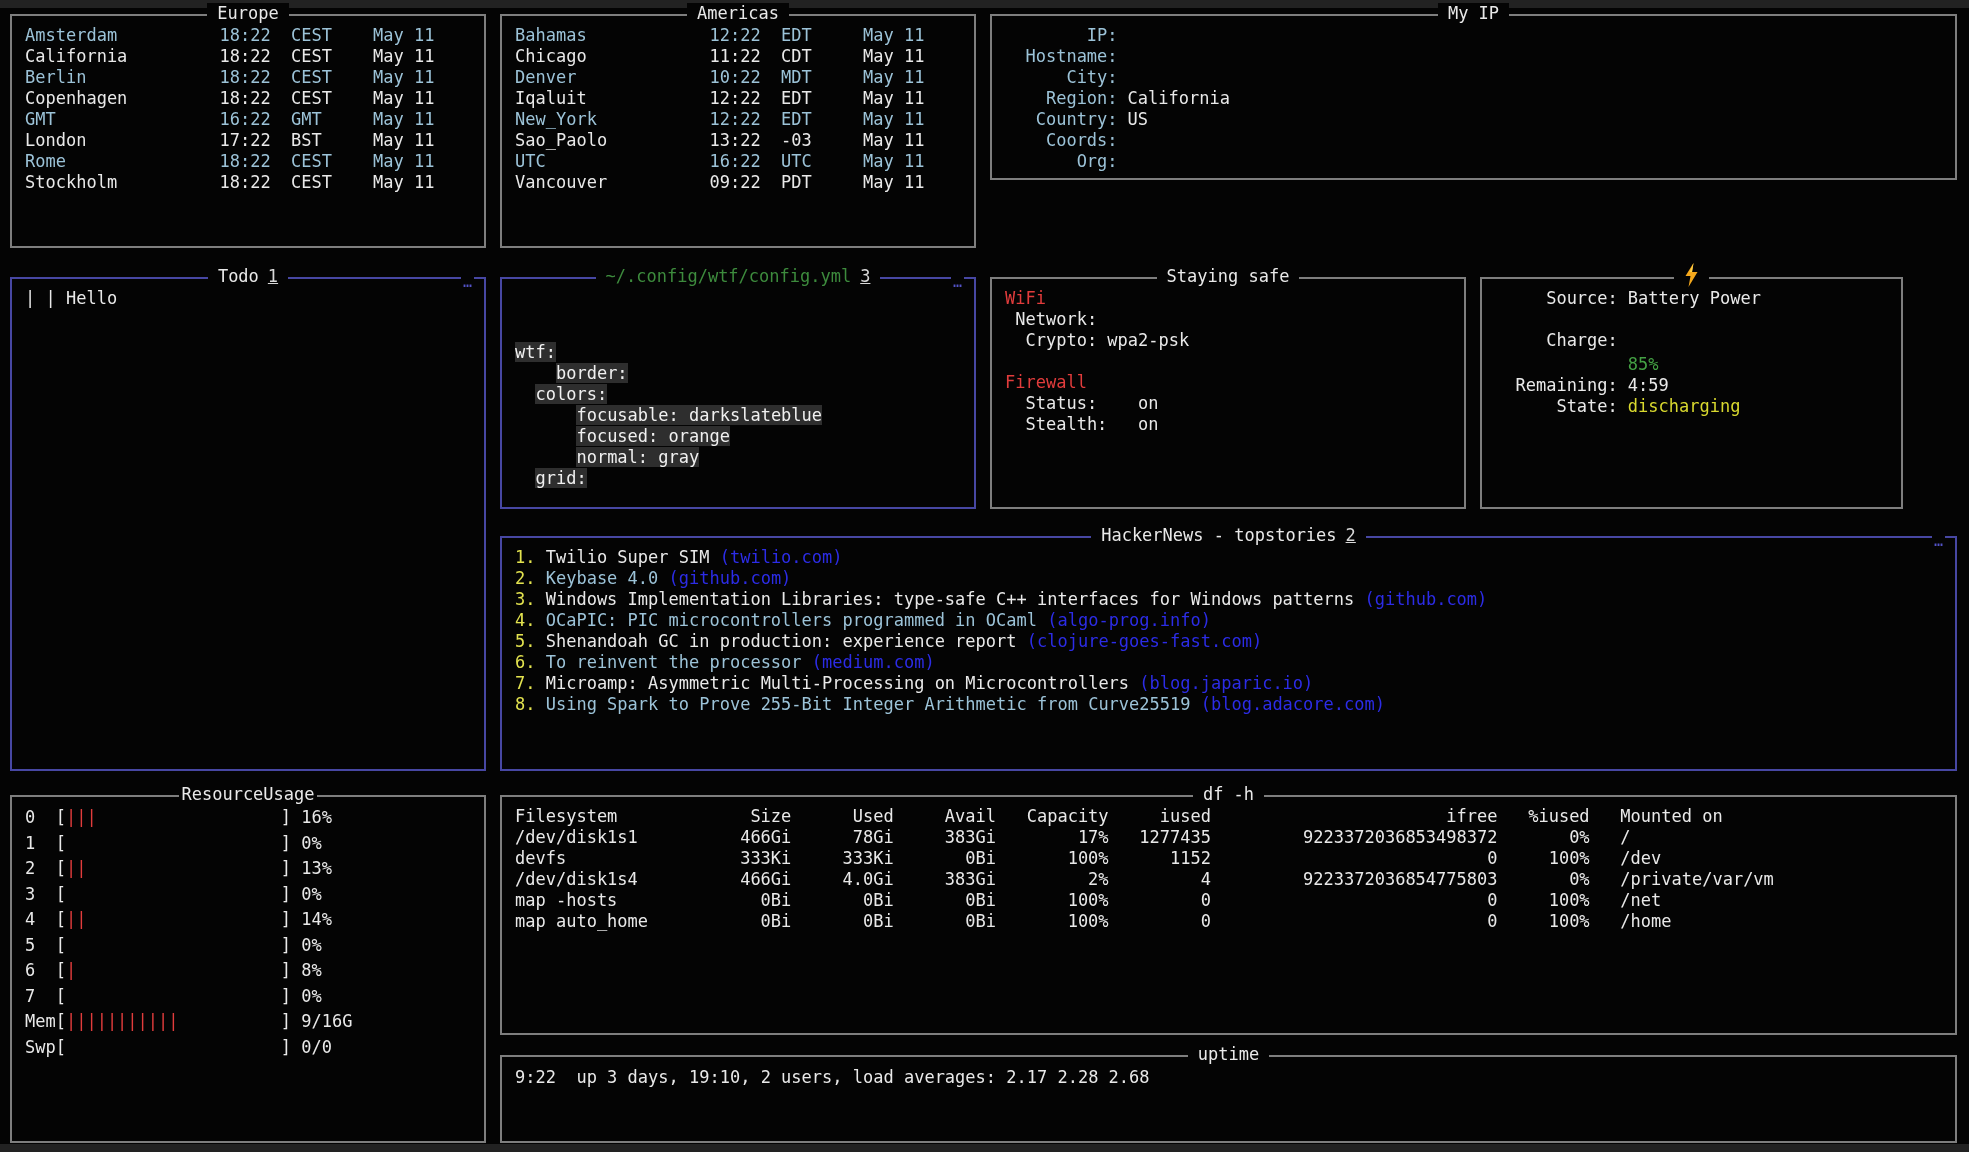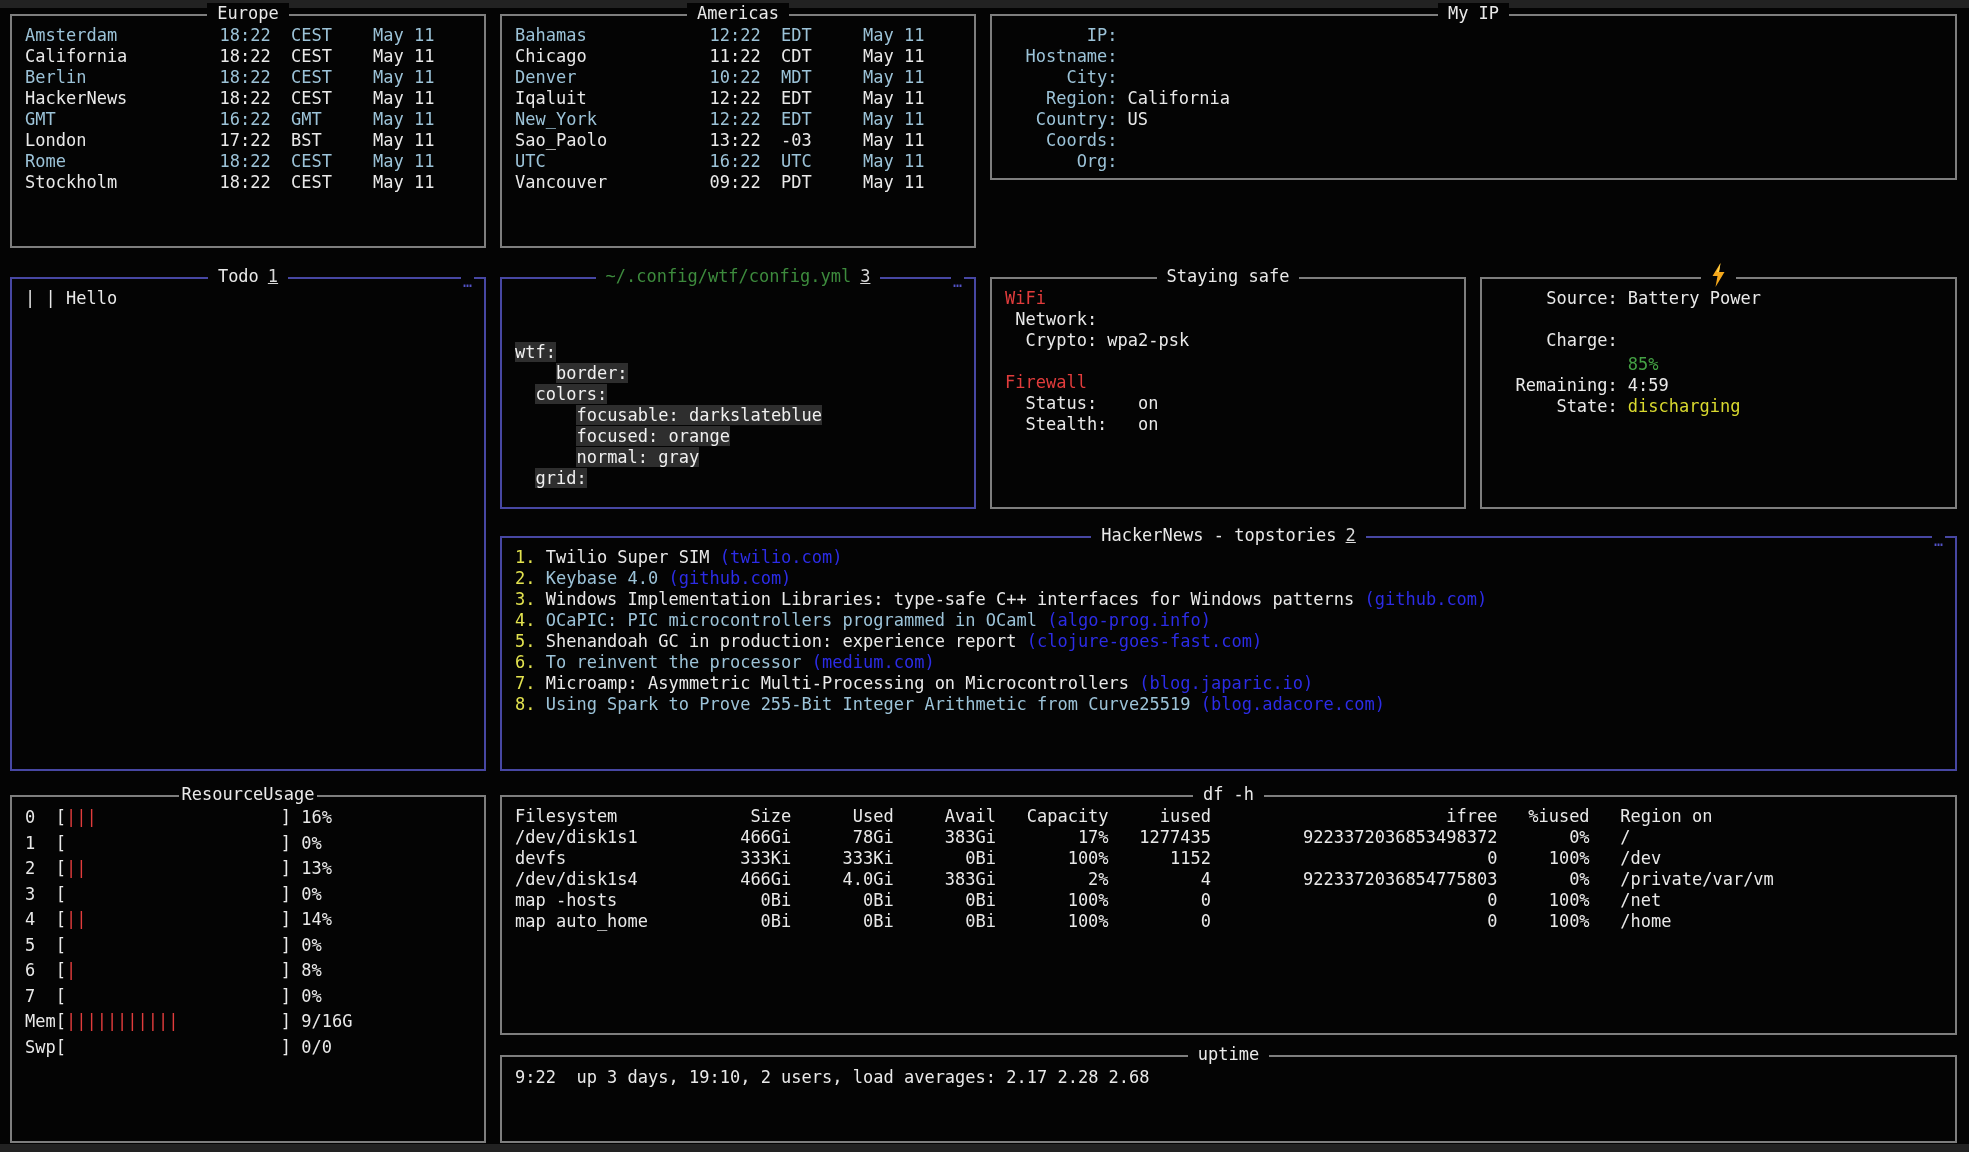--- a/index.html
+++ b/index.html
@@ -97,21 +97,21 @@
         <span>CEST</span>
         <span>May 11</span>
       </div>
         <div class="clockrow">
         <span>Berlin</span>
         <span>18:22</span>
         <span>CEST</span>
         <span>May 11</span>
       </div>
         <div class="clockrow">
-        <span>HackerNews</span>
+        <span>Copenhagen</span>
         <span>18:22</span>
         <span>CEST</span>
         <span>May 11</span>
       </div>
         <div class="clockrow">
         <span>GMT</span>
         <span>16:22</span>
         <span>GMT</span>
         <span>May 11</span>
       </div>
@@ -255,21 +255,21 @@
         <div class="sline">  Crypto: wpa2-psk</div>
       </div>
       <div class="ssec">
         <div class="heading">Firewall</div>
         <div class="sline">  Status:    on</div>
         <div class="sline">  Stealth:   on</div>
       </div>
     </div>
   </div>
 
-  <div class="panel" style="left:1480px;top:277px;width:477px;height:232px;">
+  <div class="panel" style="left:1480px;top:277px;width:423px;height:232px;">
     <div class="ptitle"><span class="tinner"><span class="bolt"><svg width="15" height="24" viewBox="0 0 15 24">
               <polygon points="9.5,0 1.5,13 6.5,13 4.5,24 13.5,9 8,9" fill="#f5a81c"></polygon>
               <polygon points="9.5,0 5.5,9 8,9" fill="#ffd24a"></polygon>
             </svg></span></span></div>
     <div class="pbody battery-body">
         <div class="brow">
         <span class="blbl">Source:</span>
         <span class="bval">Battery Power</span>
       </div>
         <div class="brow">
@@ -411,21 +411,21 @@
     <div class="pbody">
       <div class="dfrow">
         <span>Filesystem</span>
         <span>Size</span>
         <span>Used</span>
         <span>Avail</span>
         <span>Capacity</span>
         <span>iused</span>
         <span>ifree</span>
         <span>%iused</span>
-        <span>Region on</span>
+        <span>Mounted on</span>
       </div>
       <div>
           <div class="dfrow">
           <span>/dev/disk1s1</span>
           <span>466Gi</span>
           <span>78Gi</span>
           <span>383Gi</span>
           <span>17%</span>
           <span>1277435</span>
           <span>9223372036853498372</span>

